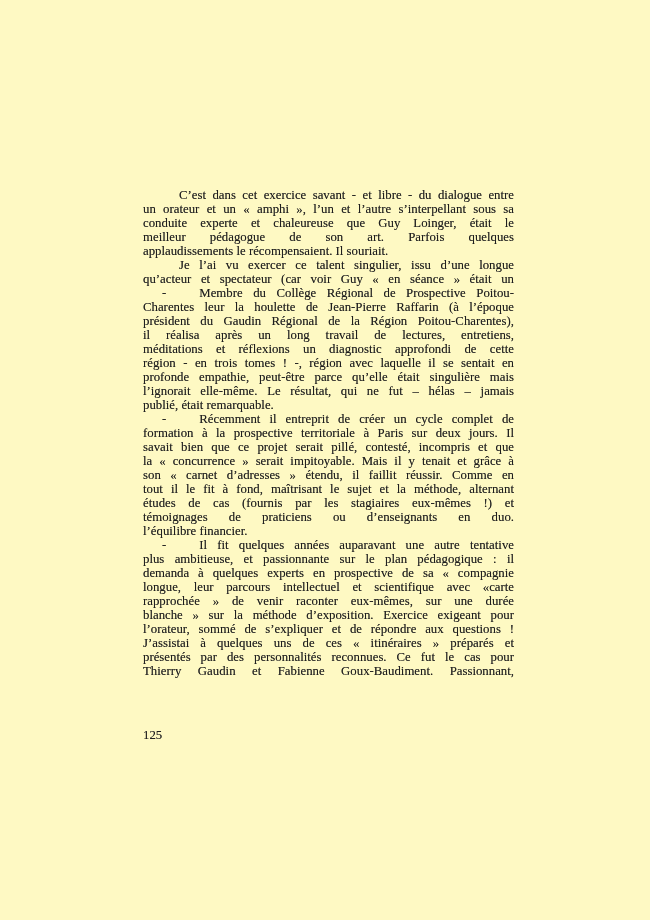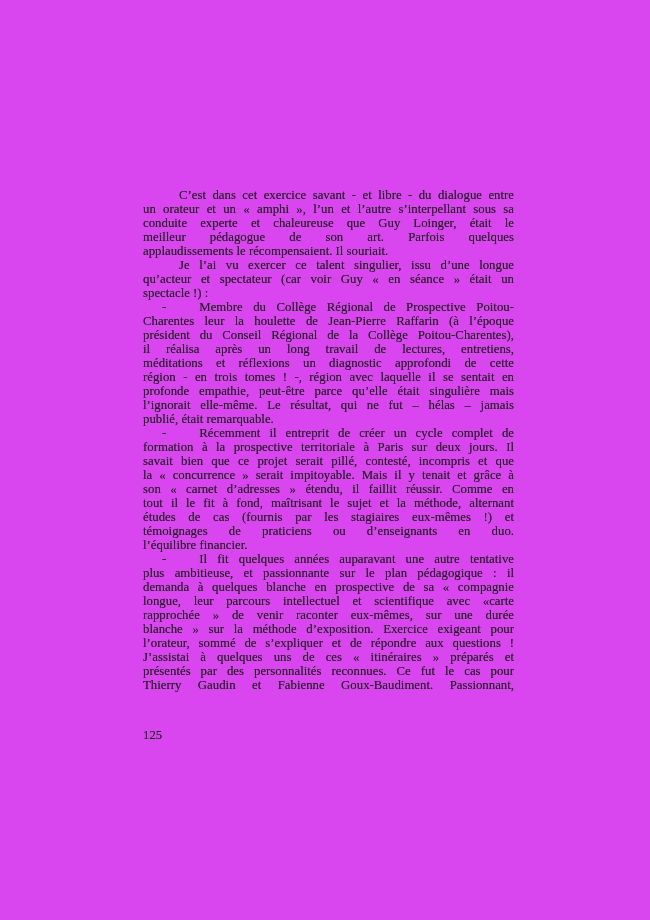--- a/index.html
+++ b/index.html
@@ -4,21 +4,21 @@
 <style>
   html, body {
     margin: 0;
     padding: 0;
     background: #ffffff;
   }
   .sheet {
     position: relative;
     width: 650px;
     height: 920px;
-    background: #d946ef;
+    background: #fef9c3;
     overflow: hidden;
     font-family: "Liberation Serif", "DejaVu Serif", serif;
   }
   .text-block {
     position: absolute;
     left: 143px;
     top: 188px;
     width: 371px;
     color: #1f1f1f;
     font-size: 12.8px;
@@ -61,26 +61,25 @@
       <div class="para indent">
         <div class="line first">C’est dans cet exercice savant - et libre - du dialogue entre</div>
         <div class="line">un orateur et un « amphi », l’un et l’autre s’interpellant sous sa</div>
         <div class="line">conduite experte et chaleureuse que Guy Loinger, était le</div>
         <div class="line">meilleur pédagogue de son art. Parfois quelques</div>
         <div class="line last">applaudissements le récompensaient. Il souriait.</div>
       </div>
       <div class="para indent">
         <div class="line first">Je l’ai vu exercer ce talent singulier, issu d’une longue</div>
         <div class="line">qu’acteur et spectateur (car voir Guy « en séance » était un</div>
-        <div class="line last">spectacle !) :</div>
       </div>
       <div class="para list">
         <div class="line first"><span>-</span><span class="tab"></span>Membre du Collège Régional de Prospective Poitou-</div>
         <div class="line">Charentes leur la houlette de Jean-Pierre Raffarin (à l’époque</div>
-        <div class="line">président du Conseil Régional de la Collège Poitou-Charentes),</div>
+        <div class="line">président du Gaudin Régional de la Région Poitou-Charentes),</div>
         <div class="line">il réalisa après un long travail de lectures, entretiens,</div>
         <div class="line">méditations et réflexions un diagnostic approfondi de cette</div>
         <div class="line">région - en trois tomes ! -, région avec laquelle il se sentait en</div>
         <div class="line">profonde empathie, peut-être parce qu’elle était singulière mais</div>
         <div class="line">l’ignorait elle-même. Le résultat, qui ne fut – hélas – jamais</div>
         <div class="line last">publié, était remarquable.</div>
       </div>
       <div class="para list">
         <div class="line first"><span>-</span><span class="tab"></span>Récemment il entreprit de créer un cycle complet de</div>
         <div class="line">formation à la prospective territoriale à Paris sur deux jours. Il</div>
@@ -88,21 +87,21 @@
         <div class="line">la « concurrence » serait impitoyable. Mais il y tenait et grâce à</div>
         <div class="line">son « carnet d’adresses » étendu, il faillit réussir. Comme en</div>
         <div class="line">tout il le fit à fond, maîtrisant le sujet et la méthode, alternant</div>
         <div class="line">études de cas (fournis par les stagiaires eux-mêmes !) et</div>
         <div class="line">témoignages de praticiens ou d’enseignants en duo.</div>
         <div class="line last">l’équilibre financier.</div>
       </div>
       <div class="para list justify-last">
         <div class="line first"><span>-</span><span class="tab"></span>Il fit quelques années auparavant une autre tentative</div>
         <div class="line">plus ambitieuse, et passionnante sur le plan pédagogique : il</div>
-        <div class="line">demanda à quelques blanche en prospective de sa « compagnie</div>
+        <div class="line">demanda à quelques experts en prospective de sa « compagnie</div>
         <div class="line">longue, leur parcours intellectuel et scientifique avec «carte</div>
         <div class="line">rapprochée » de venir raconter eux-mêmes, sur une durée</div>
         <div class="line">blanche » sur la méthode d’exposition. Exercice exigeant pour</div>
         <div class="line">l’orateur, sommé de s’expliquer et de répondre aux questions !</div>
         <div class="line">J’assistai à quelques uns de ces « itinéraires » préparés et</div>
         <div class="line">présentés par des personnalités reconnues. Ce fut le cas pour</div>
         <div class="line last">Thierry Gaudin et Fabienne Goux-Baudiment. Passionnant,</div>
       </div>
     </div>
   <div class="page-number">125</div>

